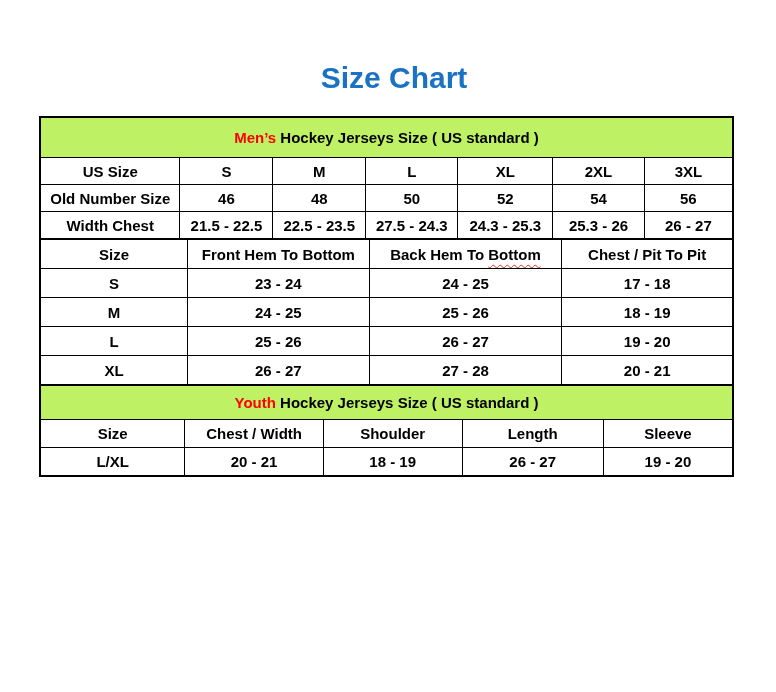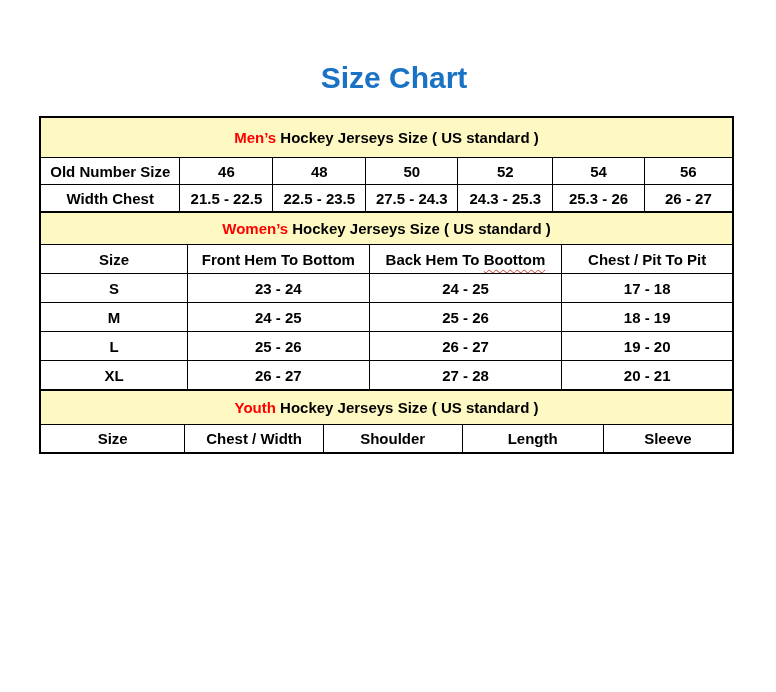--- a/index.html
+++ b/index.html
@@ -42,21 +42,21 @@
   table.size-table td {
     border: 1px solid #000000;
     text-align: center;
     vertical-align: middle;
     padding: 0 2px;
     font-size: 15px;
     overflow: hidden;
     white-space: nowrap;
   }
   td.band {
-    background: #fef9c3;
+    background: #bef264;
     border: 2px solid #000000;
     font-size: 16.5px;
   }
   td.band .hl {
     color: #ff0000;
   }
   .tbl-mens td.band   { height: 39px; }
   .tbl-womens td.band { height: 31px; }
   .tbl-youth td.band  { height: 33px; }
   .tbl-mens tr:not(.band-row) td   { height: 26px; }
@@ -85,20 +85,29 @@
         <col style="width: 13.3%;">
         <col style="width: 13.7%;">
         <col style="width: 13.2%;">
         <col style="width: 12.8%;">
       </colgroup>
       <tbody>
         <tr class="band-row">
           <td colspan="7" class="band"><span class="hl">Men’s</span> Hockey Jerseys Size ( US standard )</td>
         </tr>
         <tr>
+          <td>US Size</td>
+          <td>S</td>
+          <td>M</td>
+          <td>L</td>
+          <td>XL</td>
+          <td>2XL</td>
+          <td>3XL</td>
+        </tr>
+        <tr>
           <td>Old Number Size</td>
           <td>46</td>
           <td>48</td>
           <td>50</td>
           <td>52</td>
           <td>54</td>
           <td>56</td>
         </tr>
         <tr>
           <td>Width Chest</td>
@@ -112,27 +121,24 @@
       </tbody>
     </table>
   <table class="size-table tbl-womens">
       <colgroup>
         <col style="width: 21.3%;">
         <col style="width: 26.2%;">
         <col style="width: 27.8%;">
         <col style="width: 24.7%;">
       </colgroup>
       <tbody>
-        <tr class="band-row">
-          <td colspan="4" class="band"><span class="hl">Women’s</span> Hockey Jerseys Size ( US standard )</td>
-        </tr>
         <tr>
           <td>Size</td>
           <td>Front Hem To Bottom</td>
-          <td>Back Hem To <span class="squiggle">Boottom</span></td>
+          <td>Back Hem To <span class="squiggle">Bottom</span></td>
           <td>Chest / Pit To Pit</td>
         </tr>
         <tr>
           <td>S</td>
           <td>23 - 24</td>
           <td>24 - 25</td>
           <td>17 - 18</td>
         </tr>
         <tr>
           <td>M</td>
@@ -166,15 +172,22 @@
         <tr class="band-row">
           <td colspan="5" class="band"><span class="hl">Youth</span> Hockey Jerseys Size ( US standard )</td>
         </tr>
         <tr>
           <td>Size</td>
           <td>Chest / Width</td>
           <td>Shoulder</td>
           <td>Length</td>
           <td>Sleeve</td>
         </tr>
+        <tr>
+          <td>L/XL</td>
+          <td>20 - 21</td>
+          <td>18 - 19</td>
+          <td>26 - 27</td>
+          <td>19 - 20</td>
+        </tr>
       </tbody>
     </table>
 </div>
 
 </body></html>

